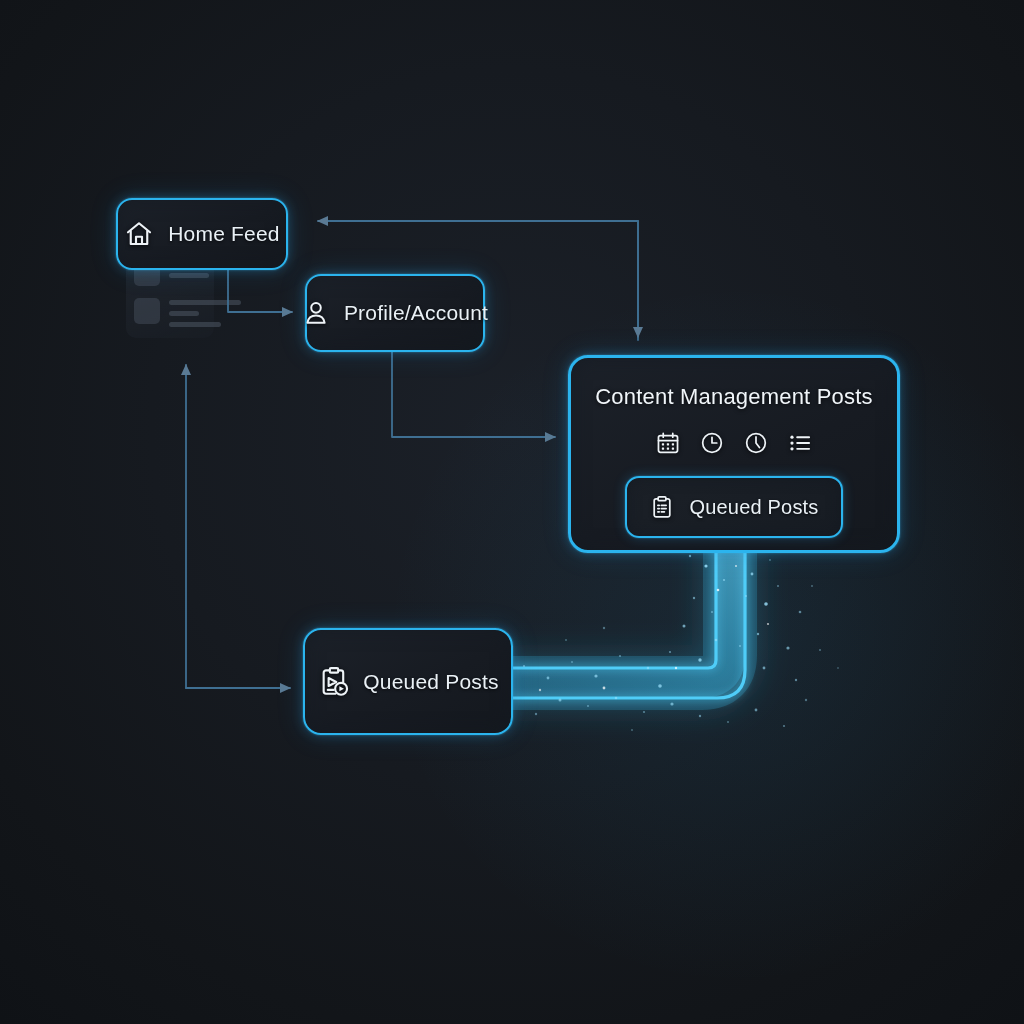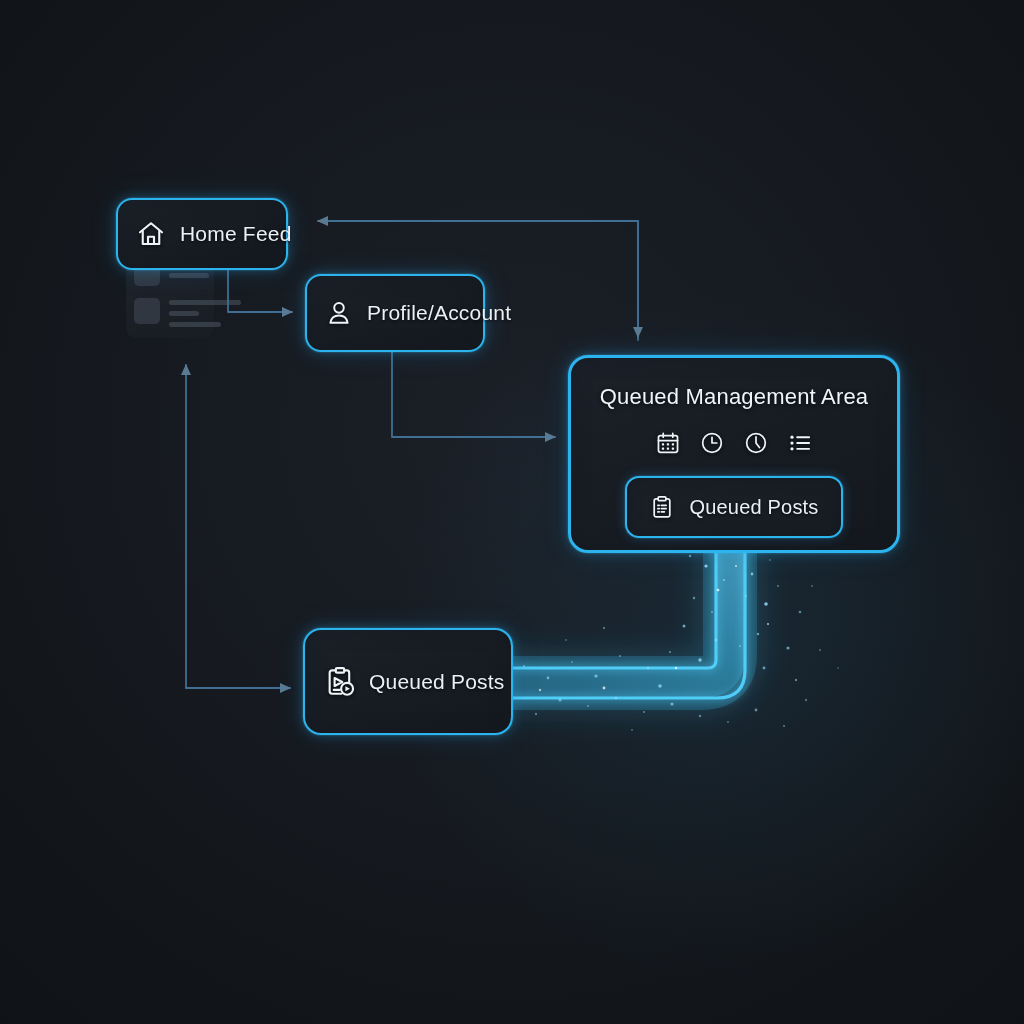--- a/index.html
+++ b/index.html
@@ -32,21 +32,21 @@
   }
   .ghost-row{position:absolute;display:flex;align-items:flex-start;gap:9px;}
   .ghost-thumb{width:26px;height:26px;border-radius:5px;background:rgba(78,88,102,0.42);}
   .ghost-lines{display:flex;flex-direction:column;gap:6px;padding-top:2px;}
   .ghost-line{height:5px;border-radius:3px;background:rgba(88,99,114,0.45);}
 
   
   .node{
     position:absolute;z-index:6;
     box-sizing:border-box;
-    display:flex;align-items:center;
+    display:flex;align-items:center;justify-content:center;
     border:2.5px solid #2bb4ee;
     border-radius:16px;
     background:linear-gradient(155deg,#1c2129 0%,#171b22 55%,#14181e 100%);
     box-shadow:
       0 0 2px rgba(60,190,245,0.55),
       0 0 12px rgba(45,165,230,0.30),
       0 0 28px rgba(40,150,220,0.16),
       inset 0 0 18px rgba(20,26,34,0.65);
     color:#eef3f7;
   }
@@ -240,21 +240,21 @@
     <div class="node-inner">
       <svg class="icon" width="28" height="28" viewBox="0 0 24 24" fill="none" stroke="#eef3f7" stroke-width="1.7" stroke-linecap="round" stroke-linejoin="round">
         <circle cx="12" cy="7.6" r="4.1"></circle>
         <path d="M4.6 20.4 C5.3 16.3 8.3 14.2 12 14.2 C15.7 14.2 18.7 16.3 19.4 20.4 Z"></path>
       </svg>
       <span class="node-label">Profile/Account</span>
     </div>
   </div>
 
   <div class="node" id="node-cma">
-    <div class="cma-title">Queued Management Area</div>
+    <div class="cma-title">Content Management Posts</div>
 
     <div class="cma-icons">
       <svg class="icon" width="26" height="26" viewBox="0 0 24 24" fill="none" stroke="#eef3f7" stroke-width="1.6" stroke-linecap="round" stroke-linejoin="round">
         <rect x="3.2" y="5.2" width="17.6" height="15.4" rx="1.8"></rect>
         <path d="M3.2 9.8 H20.8"></path>
         <path d="M7.6 3.2 V6.6 M16.4 3.2 V6.6"></path>
         <g fill="#eef3f7" stroke="none">
           <rect x="6.3" y="12.2" width="2.1" height="2.1" rx="0.4"></rect>
           <rect x="10.9" y="12.2" width="2.1" height="2.1" rx="0.4"></rect>
           <rect x="15.5" y="12.2" width="2.1" height="2.1" rx="0.4"></rect>

